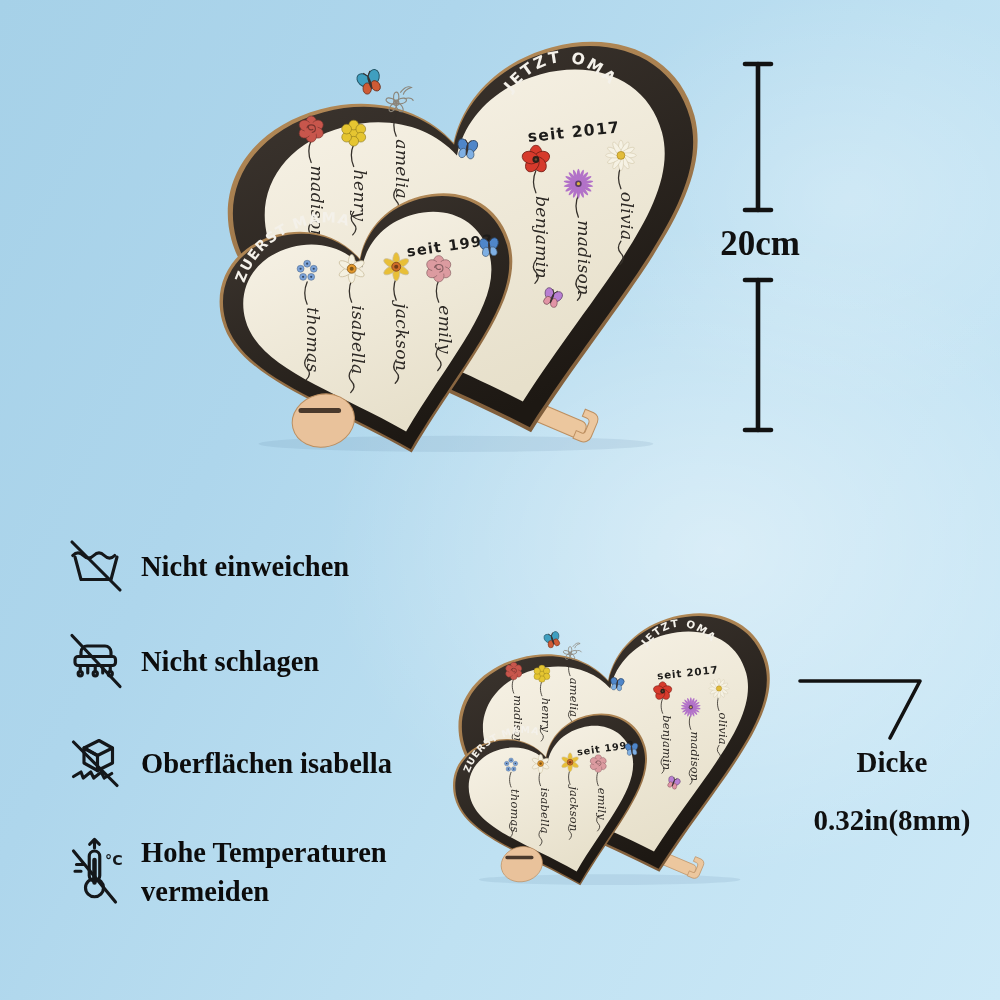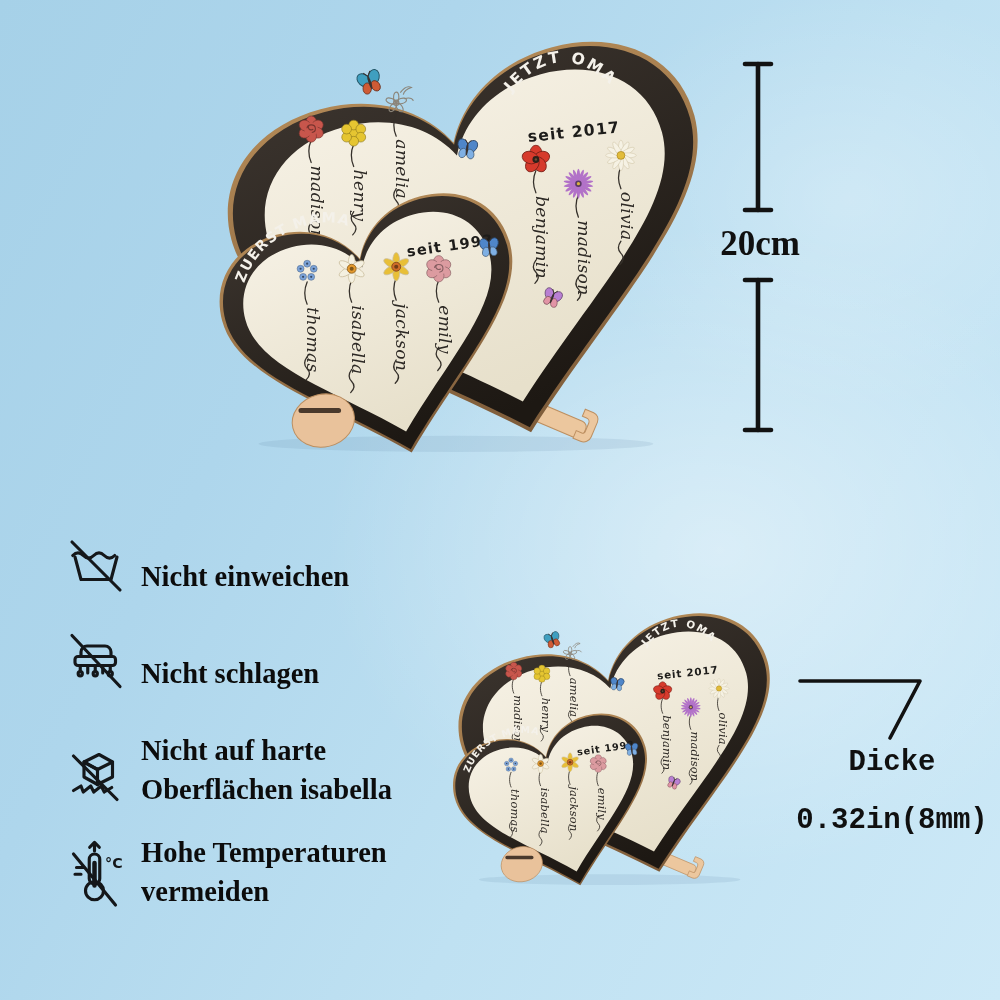--- a/index.html
+++ b/index.html
@@ -23,29 +23,29 @@
   .seit-small{font-size:14.5px;}
   .cname{font-family:"DejaVu Serif",serif;font-style:italic;font-size:17px;fill:#2d2925;letter-spacing:.3px;}
   .stem{stroke:#35302a;stroke-width:1.25;fill:none;stroke-linecap:round;}
   
   .dimension{position:absolute;left:714px;top:56px;width:92px;height:382px;}
   .dimension svg{position:absolute;left:0;top:0;}
   .dim-label{position:absolute;top:168px;width:100%;text-align:center;
     font-weight:bold;font-size:35px;color:#101010;}
   
   .care{position:absolute;left:66px;top:0;width:440px;}
-  .care-row{position:absolute;display:flex;align-items:flex-end;}
+  .care-row{position:absolute;display:flex;align-items:center;}
   .care-row .txt{margin-left:15px;font-weight:bold;font-size:28.5px;color:#0c0c0c;line-height:39px;}
   .care-row .txt span{display:block;}
   .care-icon{flex:0 0 auto;}
   .ic{stroke:#14171a;stroke-width:2.1;fill:none;stroke-linecap:round;stroke-linejoin:round;}
   .ic-txt{font-family:"DejaVu Sans",sans-serif;font-weight:bold;font-size:9.5px;fill:#14171a;}
   .row1{top:536px;}.row2{top:629px;}.row3{top:731px;}.row4{top:833px;}
   
-  .thickness{position:absolute;left:792px;top:658px;width:200px;height:200px;font-family:Liberation Mono, monospace;}
+  .thickness{position:absolute;left:792px;top:658px;width:200px;height:200px;}
   .thickness svg{position:absolute;left:0;top:0;}
   .th-line{position:absolute;width:100%;text-align:center;font-weight:bold;font-size:29px;color:#101010;}
   .th1{top:88px;}.th2{top:146px;}
 </style>
 </head>
 <body>
 
 <div class="scene">
 
   <div class="product product-top">
@@ -366,21 +366,20 @@
       <svg class="care-icon" width="60" height="64" viewBox="0 0 40 42">
         <g class="ic">
           <path d="M12,11 L22,6 L31,11 L21,16 Z"></path>
           <path d="M12,11 V21 L21,26 V16 Z"></path>
           <path d="M31,11 V21 L21,26"></path>
           <path d="M5,30 l5,-3 l1.5,4 l5,-4 l2,4 l5,-4 l2,4 l5,-3"></path>
           <path d="M5,7 L34,36"></path>
         </g>
       </svg>
       <div class="txt">
-        <span>Nicht auf harte</span>
         <span>Oberflächen isabella</span>
       </div>
     </div>
 
     <div class="care-row row4">
       <svg class="care-icon" width="60" height="72" viewBox="0 0 40 48">
         <g class="ic">
           <path d="M19,8 V2.5 M15.8,5.5 L19,2.2 L22.2,5.5"></path>
           <rect x="15.5" y="10" width="7" height="20" rx="3.5"></rect>
           <circle cx="19" cy="34.5" r="6"></circle>

